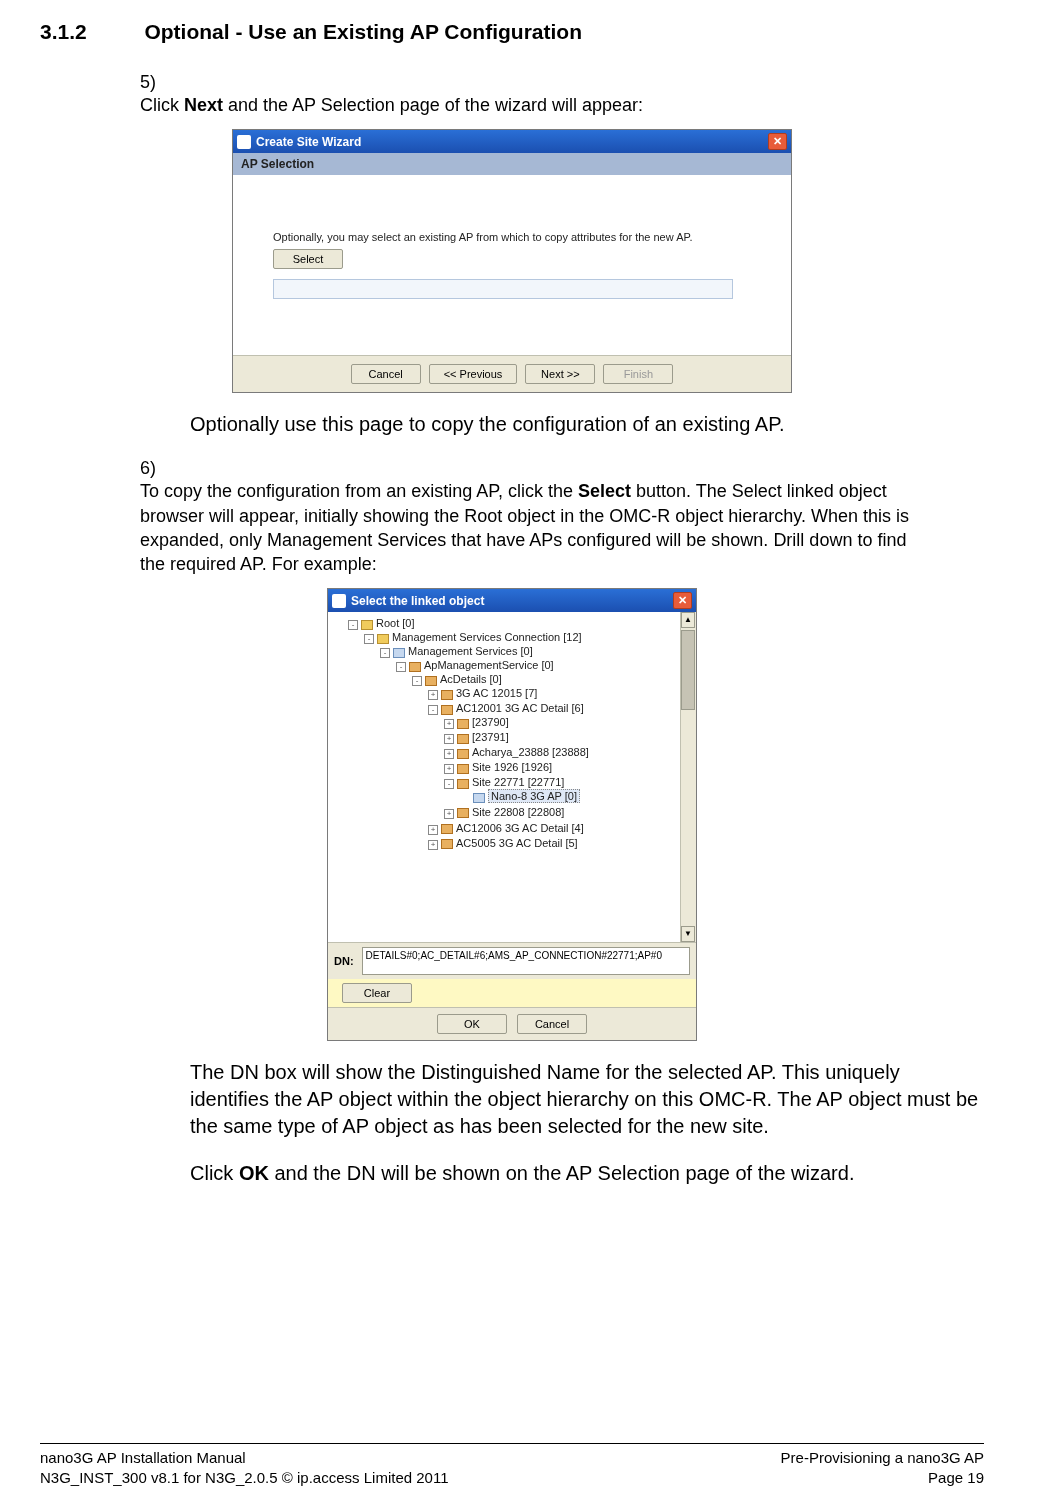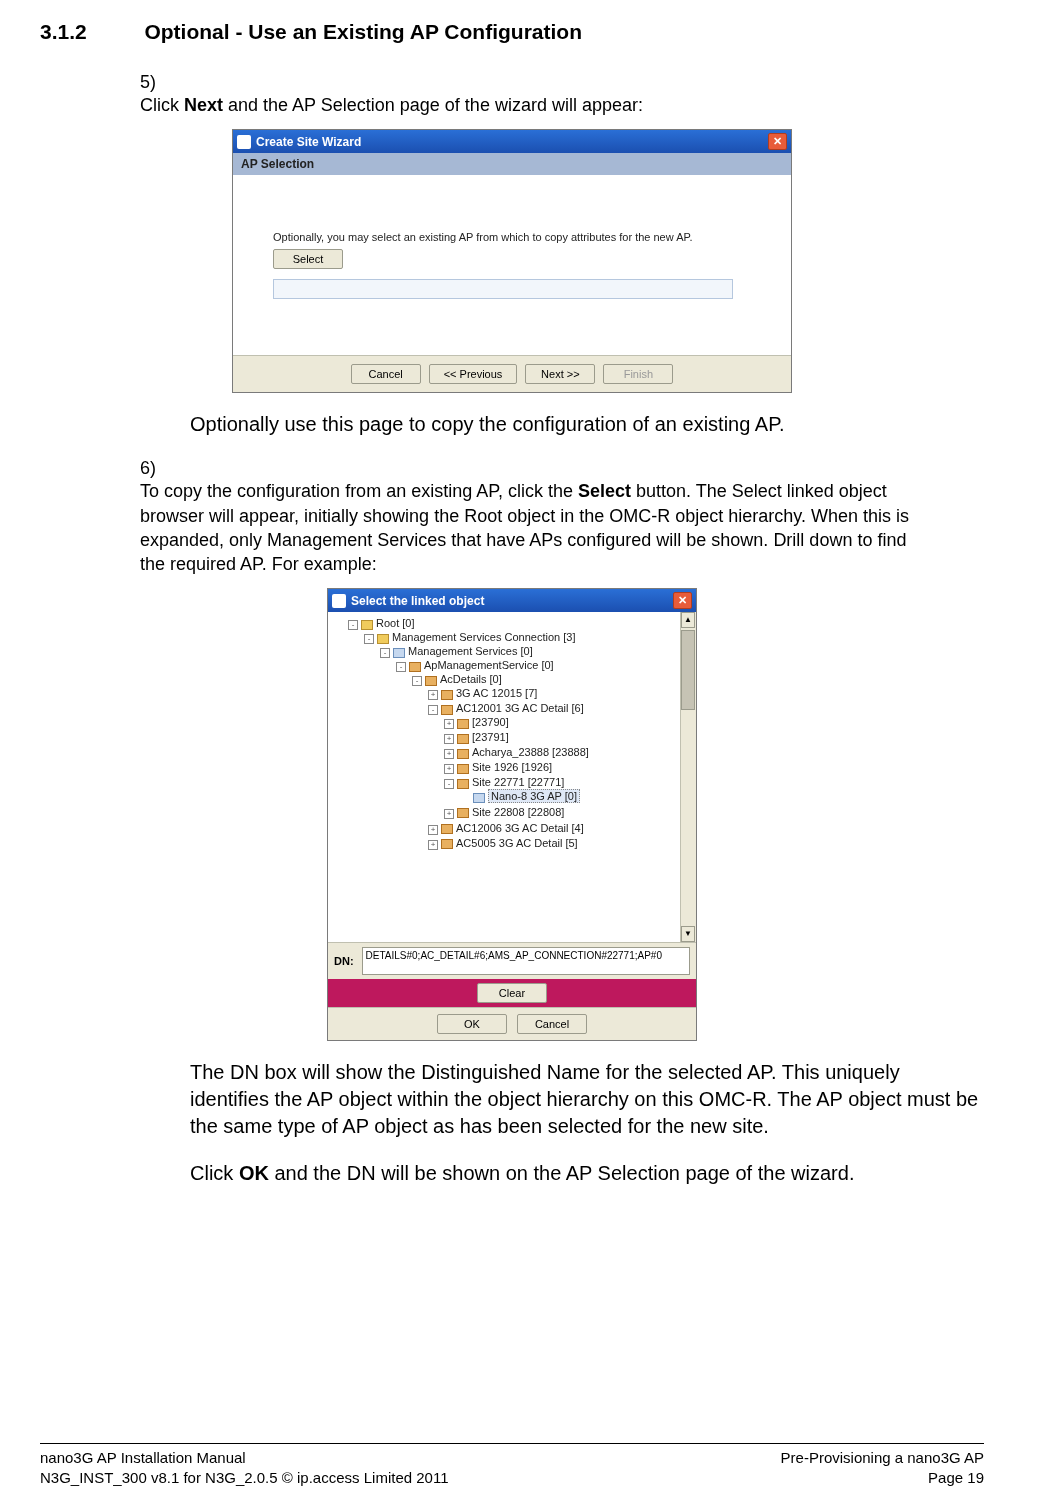--- a/index.html
+++ b/index.html
@@ -71,21 +71,21 @@
     .icon-yellow { background:#f0cb5c; border:1px solid #b89030; }
     .icon-blue { background:#c6d8ef; border:1px solid #6b8fbb; }
     .icon-orange { background:#e8b060; border:1px solid #b07020; }
     .selected-node { border:1px dotted #888; background:#dfe8f6; padding:0 2px; }
     .scroll-track { position:absolute; right:0; top:0; bottom:0; width:16px; background:#ece9d8; border-left:1px solid #c0c0b0;}
     .scroll-thumb { position:absolute; right:1px; top:18px; width:14px; height:80px; background:#c6c3b4; border:1px solid #9b9b8c;}
     .scroll-arrow { position:absolute; right:1px; width:14px; height:16px; background:#ece9d8; border:1px solid #9b9b8c; font-size:8px; text-align:center; line-height:14px;}
     .dn-row { display:flex; align-items:center; padding:4px 6px; gap:8px; background:#ece9d8; border-top:1px solid #c0c0b0; }
     .dn-label { font-size:11px; font-weight:bold; }
     .dn-input { flex:1; background:#fff; border:1px solid #9b9b8c; height:28px; font-size:10px; padding:2px 3px; }
-    .clear-row { display:flex; justify-content:center; padding:4px 14px; background:#be185d; }
+    .clear-row { display:flex; justify-content:flex-start; padding:4px 14px; background:#fef9c3; }
     .okcancel { display:flex; justify-content:center; gap:10px; padding:6px 0; background:#ece9d8; border-top:1px solid #c0c0b0;}
 
     .footer {
       position: absolute; bottom: 18px; left: 40px; right: 60px;
       border-top: 1px solid #000; padding-top: 4px;
       display: flex; justify-content: space-between; font-size: 15px;
     }
     .footer-col { line-height: 1.35; }
     .footer-right { text-align: right; }
   </style>
@@ -146,21 +146,21 @@
         <span class="title-icon"></span>
         <span>Select the linked object</span>
       </div>
       <div class="closebtn">✕</div>
     </div>
     <div class="treebody">
       <div class="tree">
         <ul>
           <li><span class="toggle">-</span><span class="node-icon icon-yellow"></span><span>Root [0]</span>
             <ul>
-              <li><span class="toggle">-</span><span class="node-icon icon-yellow"></span><span>Management Services Connection [3]</span>
+              <li><span class="toggle">-</span><span class="node-icon icon-yellow"></span><span>Management Services Connection [12]</span>
                 <ul>
                   <li><span class="toggle">-</span><span class="node-icon icon-blue"></span><span>Management Services [0]</span>
                     <ul>
                       <li><span class="toggle">-</span><span class="node-icon icon-orange"></span><span>ApManagementService [0]</span>
                         <ul>
                           <li><span class="toggle">-</span><span class="node-icon icon-orange"></span><span>AcDetails [0]</span>
                             <ul>
                               <li><span class="toggle">+</span><span class="node-icon icon-orange"></span><span>3G AC 12015 [7]</span></li>
                               <li><span class="toggle">-</span><span class="node-icon icon-orange"></span><span>AC12001 3G AC Detail [6]</span>
                                 <ul>

